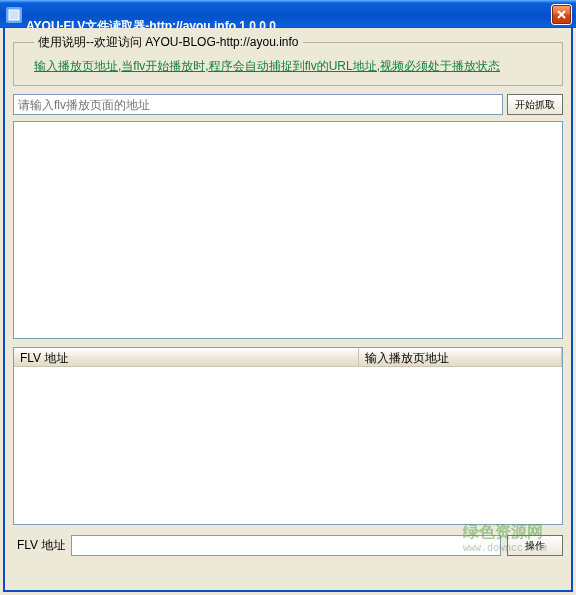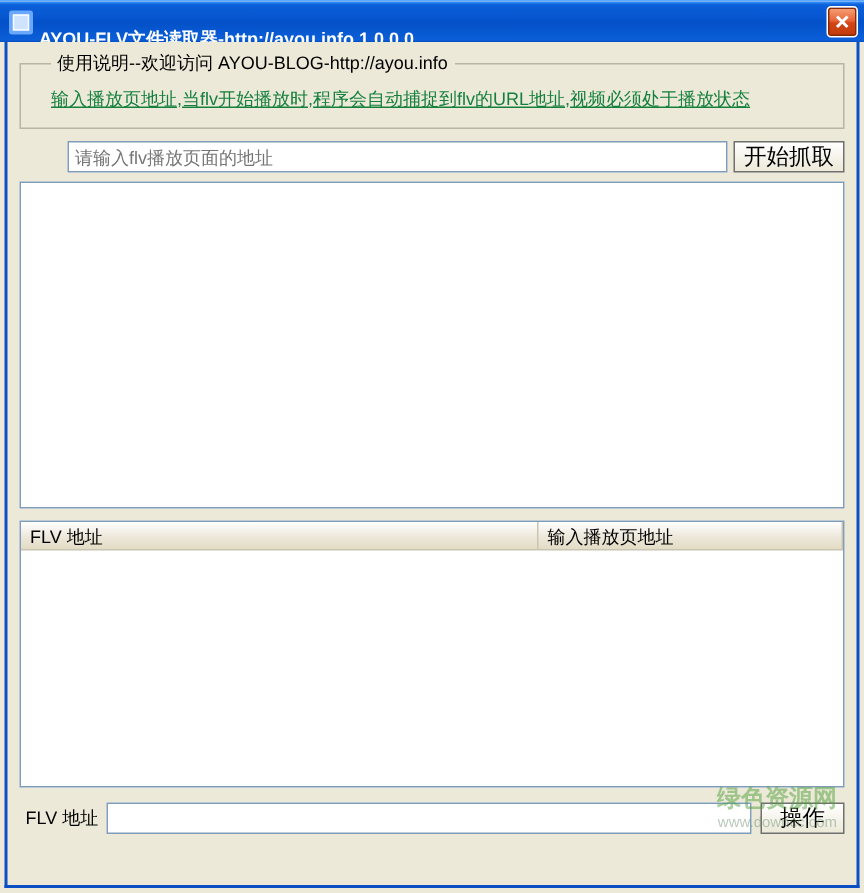--- a/index.html
+++ b/index.html
@@ -71,39 +71,38 @@
   }
   .help-text {
     color: #15803d;
     line-height: 18px;
     text-decoration: underline;
   }
   .input-row {
     display: flex;
     gap: 4px;
     margin-bottom: 6px;
-    margin-left: 32px;
   }
   .url-input {
     flex: 1;
     height: 21px;
     border: 1px solid #7f9db9;
     background: #fff;
     padding: 2px 4px;
     font-family: inherit;
     font-size: 12px;
     color: #808080;
   }
   .btn {
     height: 21px;
     min-width: 56px;
     border: 1px solid #707070;
     background: linear-gradient(to bottom, #ffffff, #ece9d8);
     font-family: inherit;
-    font-size: 15px;
+    font-size: 10px;
     padding: 0 6px;
     cursor: pointer;
   }
   .big-white {
     width: 100%;
     height: 218px;
     background: #fff;
     border: 1px solid #7f9db9;
     margin-bottom: 8px;
   }
@@ -141,26 +140,26 @@
     flex: 1;
     height: 21px;
     border: 1px solid #7f9db9;
     background: #fff;
     padding: 2px 4px;
     font-family: inherit;
     font-size: 12px;
   }
   .watermark {
     position: absolute;
-    right: 13px;
+    right: 24px;
     bottom: 36px;
     font-size: 16px;
     font-weight: bold;
     color: rgba(80,160,60,0.5);
-    font-family: Liberation Sans, sans-serif;
+    font-family: Liberation Mono, monospace;
     pointer-events: none;
   }
   .watermark .sub {
     font-size: 10px;
     color: rgba(120,150,120,0.5);
     font-weight: normal;
     display: block;
     text-align: right;
   }
   .close-x svg { display:block; }

